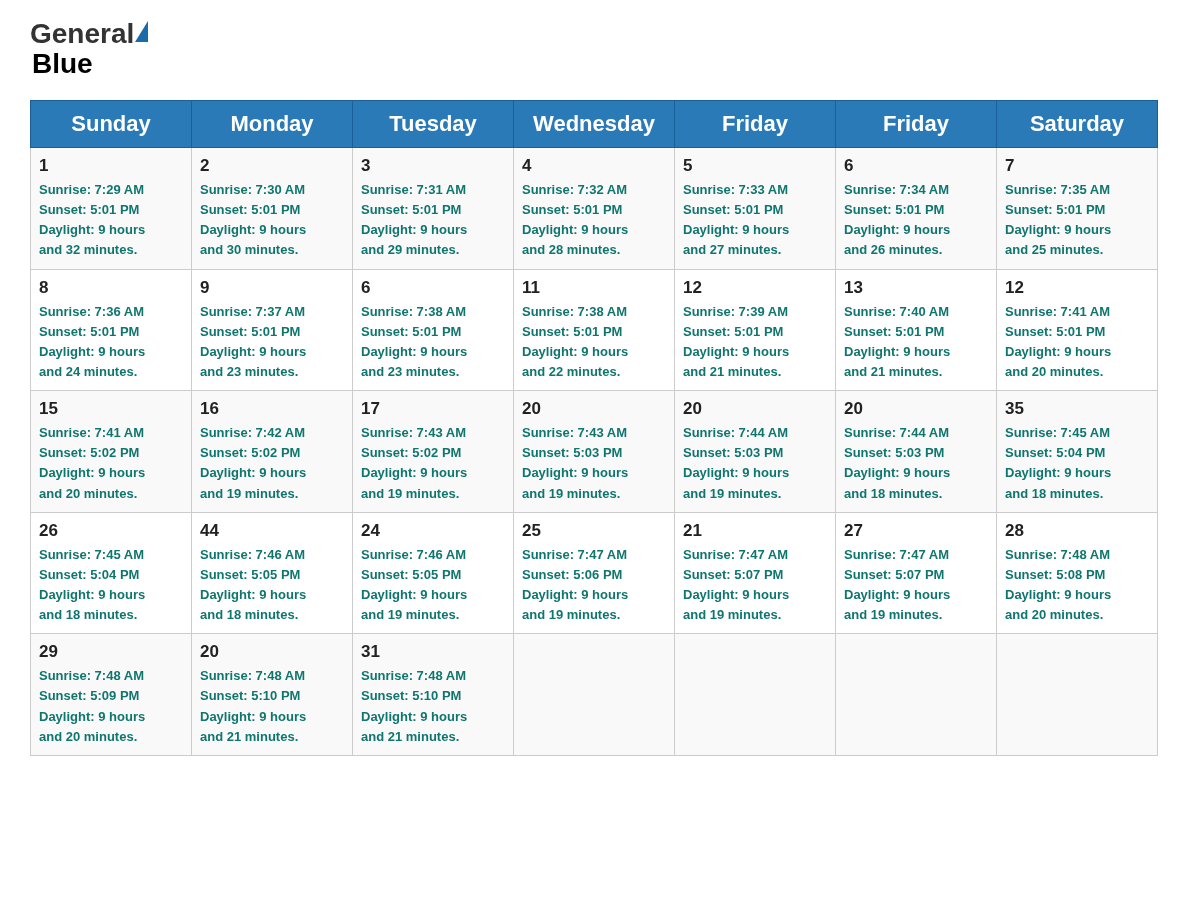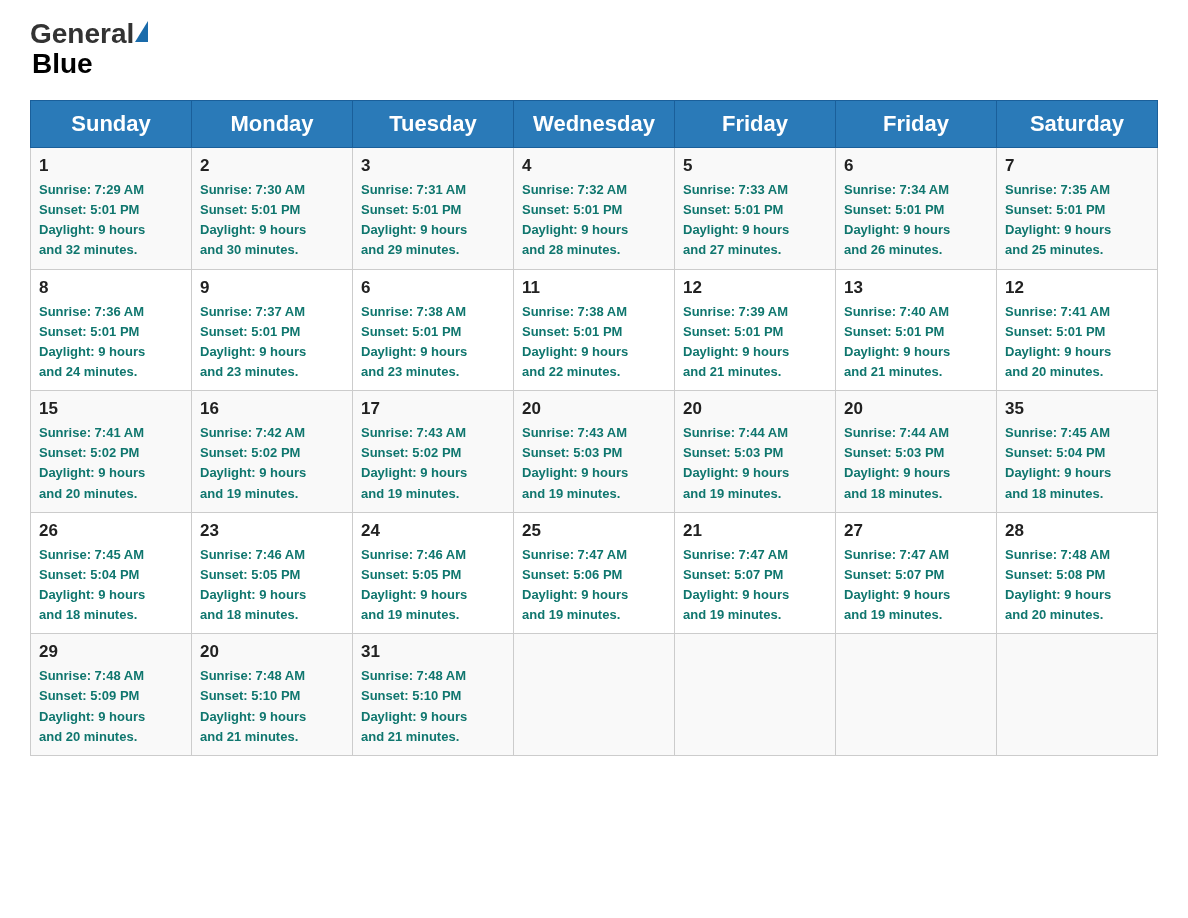--- a/index.html
+++ b/index.html
@@ -311,21 +311,21 @@
         <td>
           <span class="day-number">26</span>
           <div class="day-info">
             Sunrise: 7:45 AM<br>
             Sunset: 5:04 PM<br>
             Daylight: 9 hours<br>
             and 18 minutes.
           </div>
         </td>
         <td>
-          <span class="day-number">23</span>
+          <span class="day-number">44</span>
           <div class="day-info">
             Sunrise: 7:46 AM<br>
             Sunset: 5:05 PM<br>
             Daylight: 9 hours<br>
             and 18 minutes.
           </div>
         </td>
         <td>
           <span class="day-number">24</span>
           <div class="day-info">

